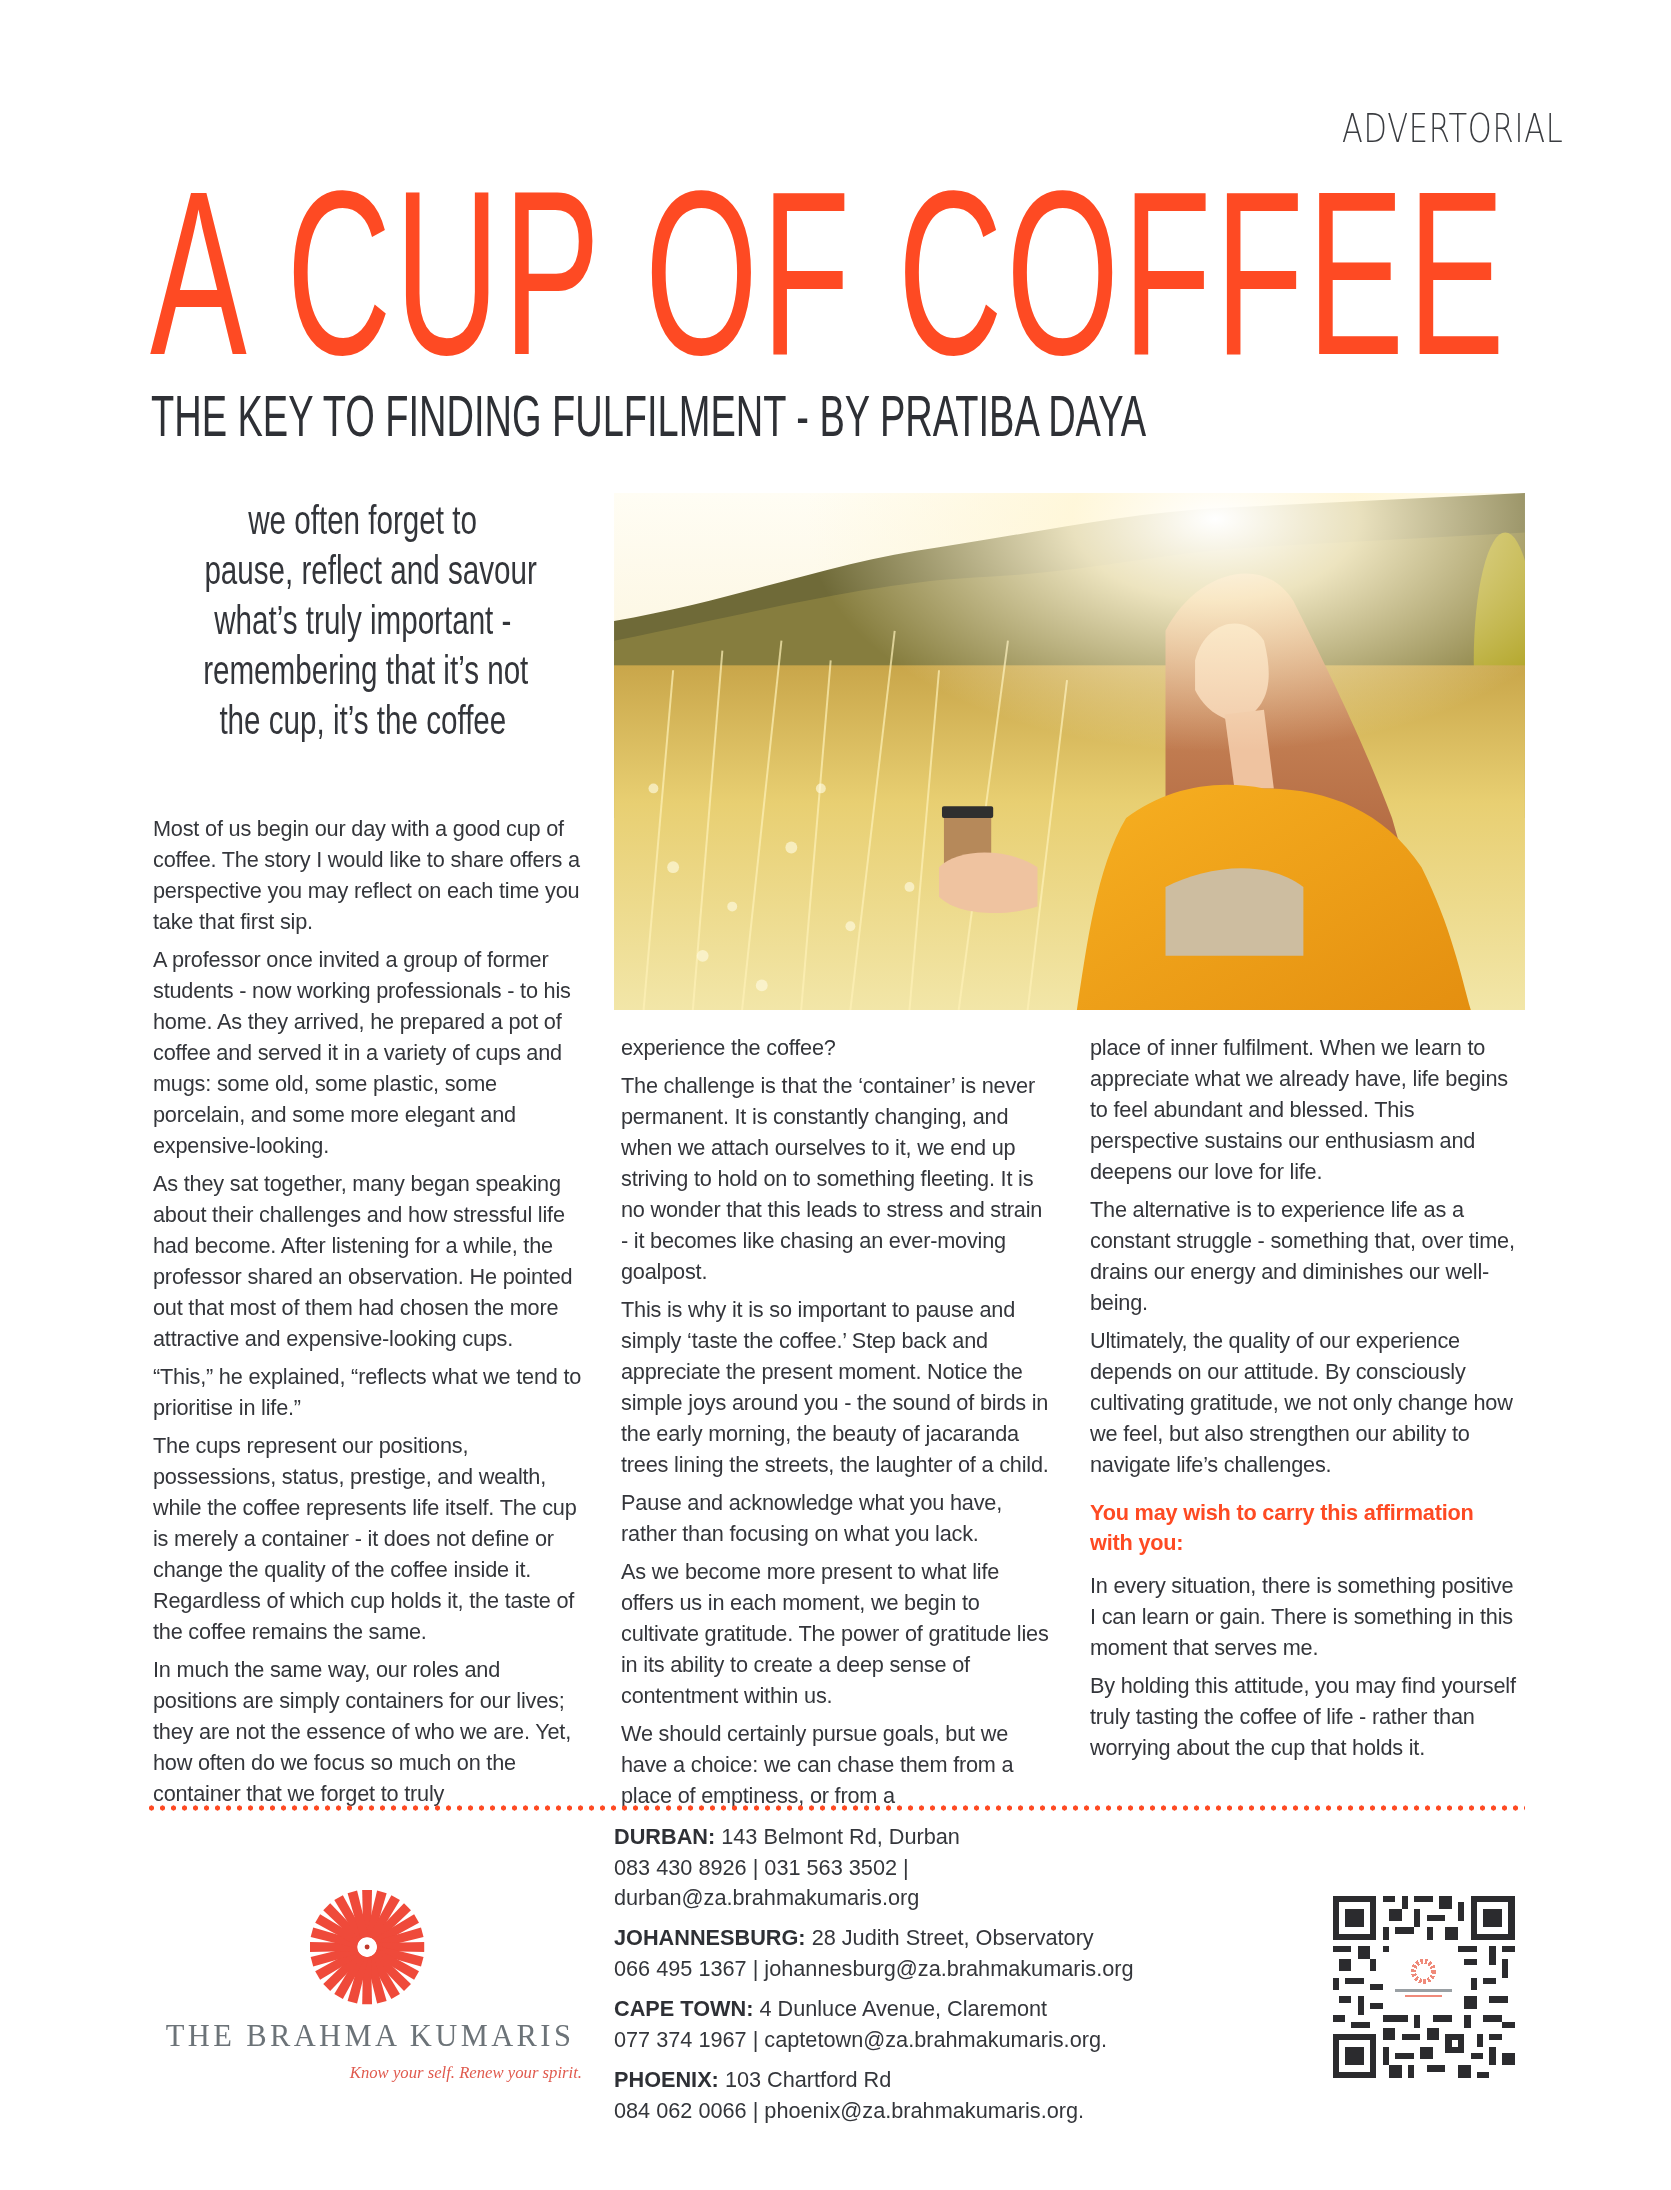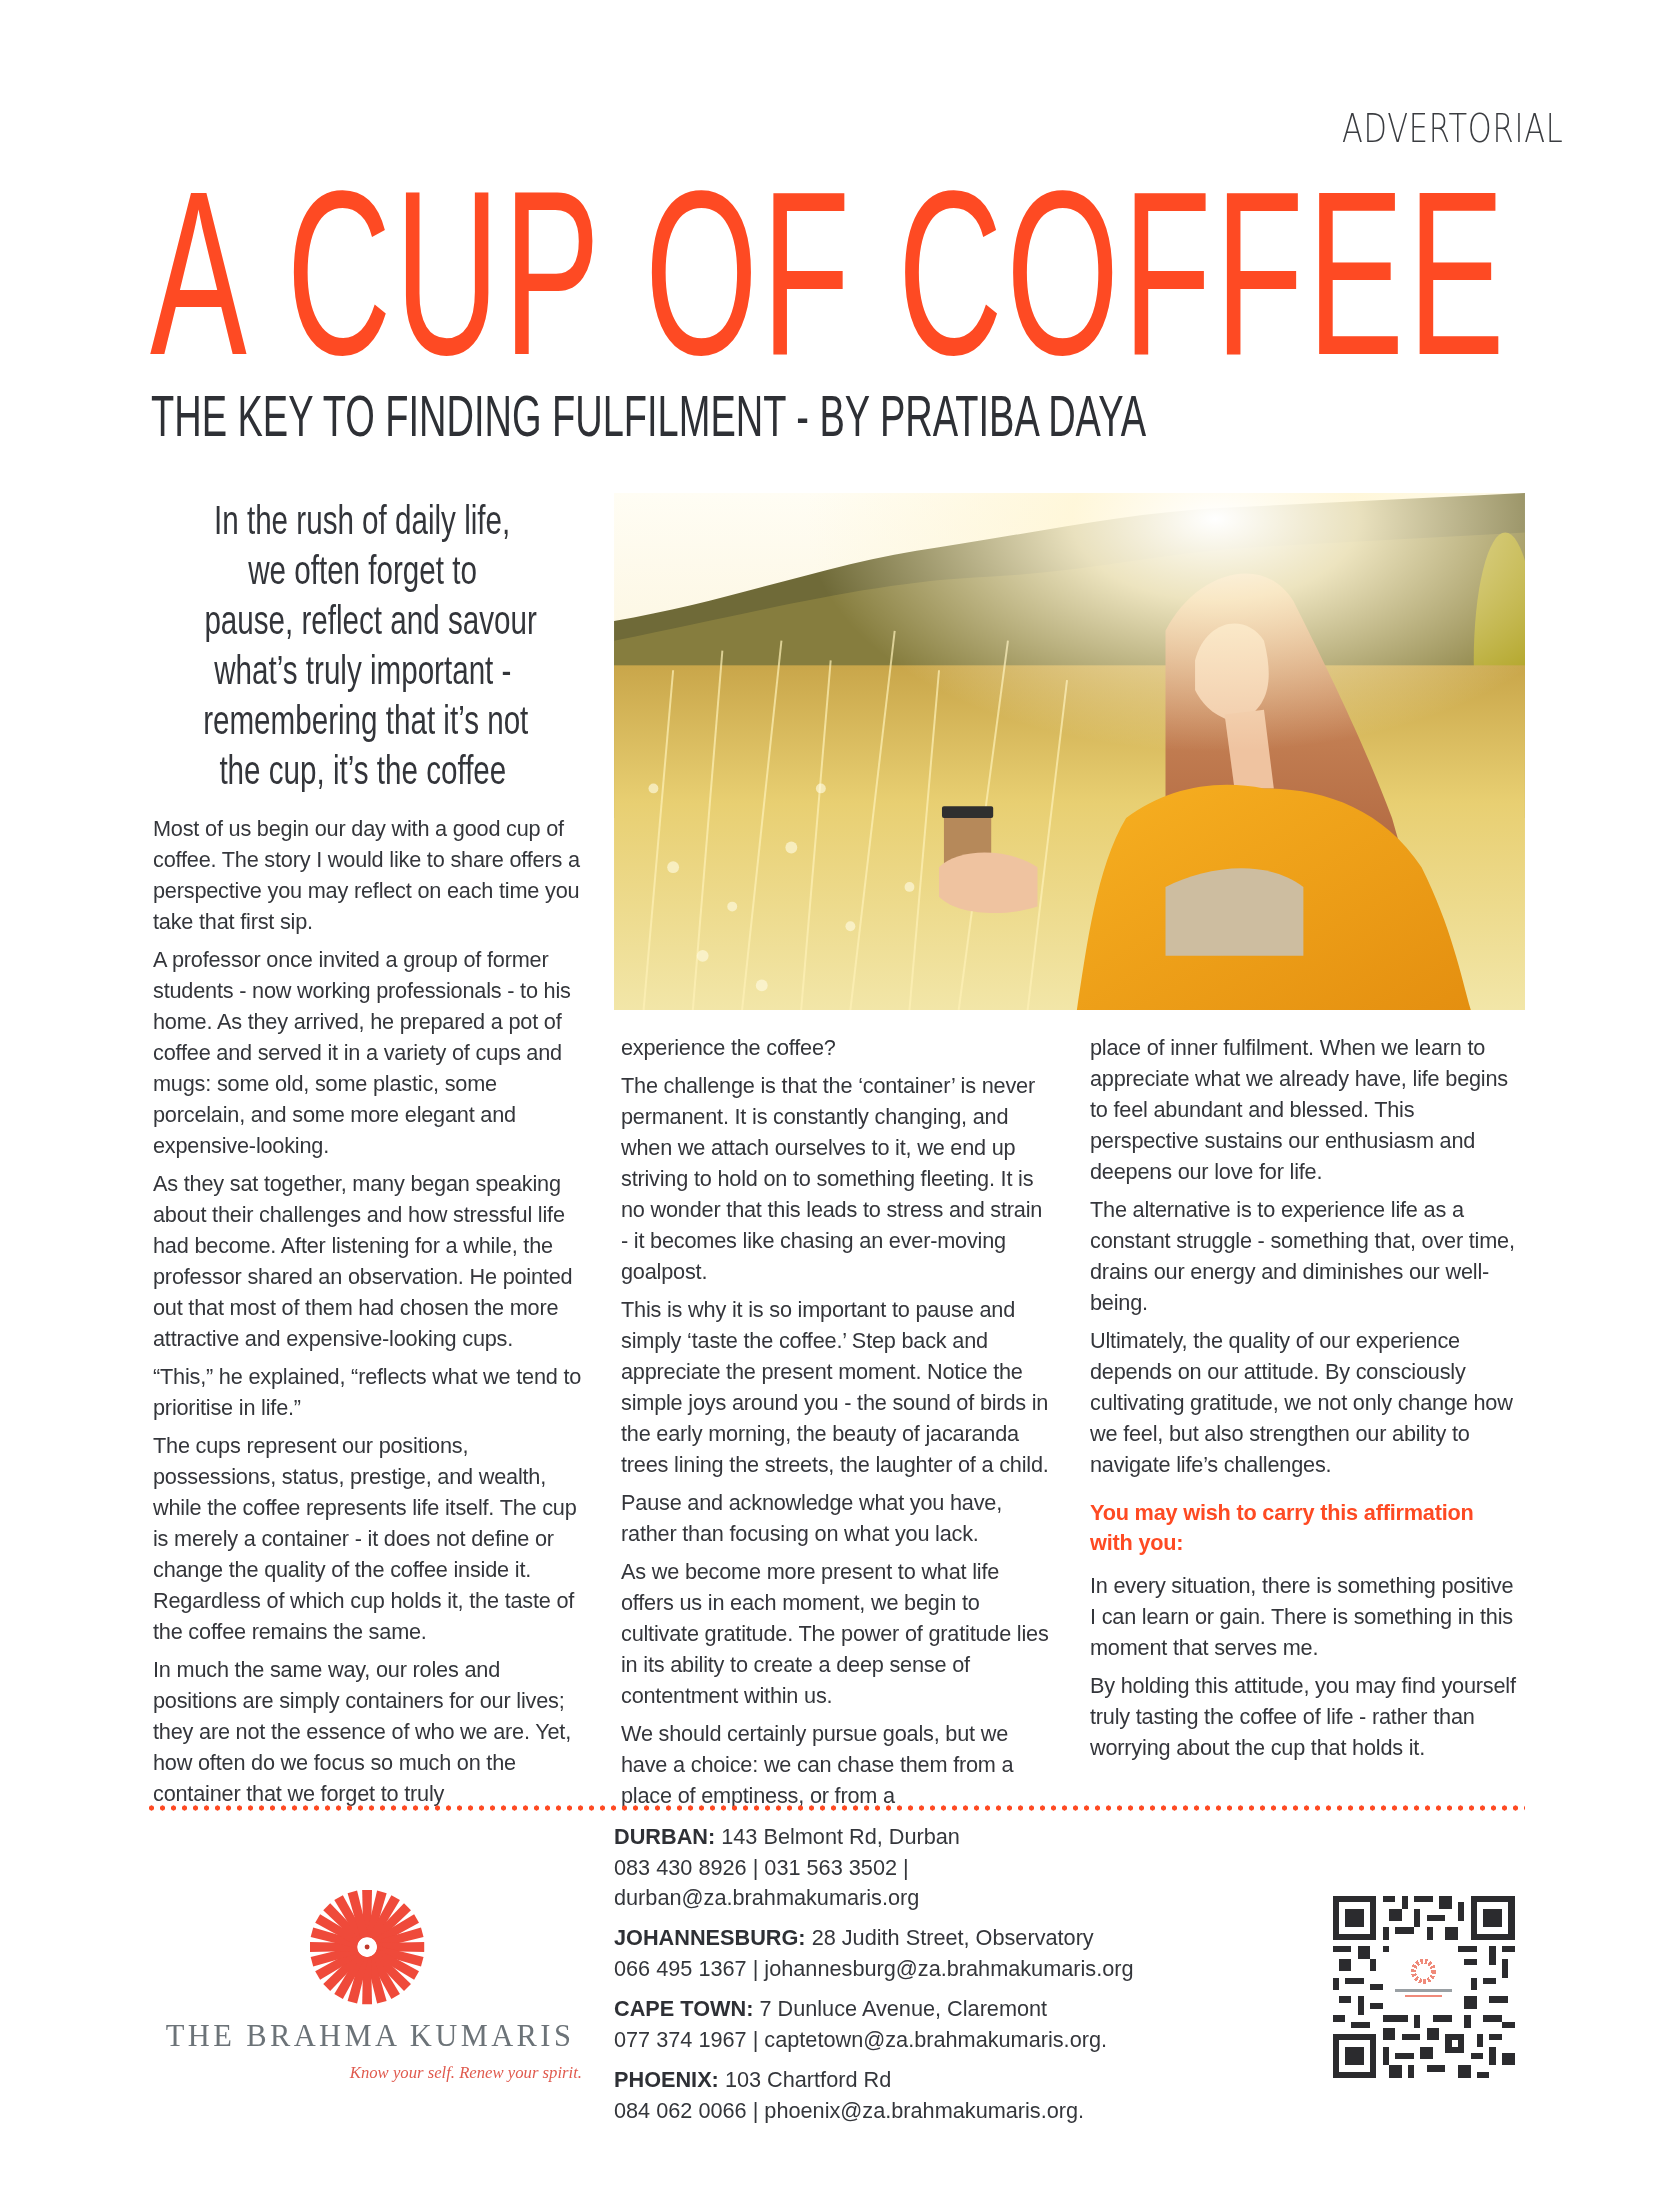--- a/index.html
+++ b/index.html
@@ -45,21 +45,20 @@
 </head>
 <body>
 
 <div class="abs advertorial">ADVERTORIAL</div>
 
 <div class="abs headline"><span>A CUP OF COFFEE</span></div>
 
 <div class="abs subhead"><span>THE KEY TO FINDING FULFILMENT - BY PRATIBA DAYA</span></div>
 
 <div class="abs pullquote">
-  <span class="ln"><span>In the rush of daily life,</span></span>
   <span class="ln"><span>we often forget to</span></span>
   <span class="ln"><span>pause, reflect and savour</span></span>
   <span class="ln"><span>what’s truly important -</span></span>
   <span class="ln"><span>remembering that it’s not</span></span>
   <span class="ln"><span>the cup, it’s the coffee</span></span>
 </div>
 
 <div class="abs photo" aria-label="Woman with eyes closed holding a takeaway coffee cup in a sunlit field of golden grass">
   <svg width="911" height="517" viewBox="0 0 925 525" xmlns="http://www.w3.org/2000/svg">
     <defs>
@@ -156,21 +155,21 @@
 <div class="abs contacts">
   <div class="blk">
     <div><b>DURBAN:</b> <span>143 Belmont Rd, Durban</span></div>
     <div>083 430 8926 | 031 563 3502 | durban@za.brahmakumaris.org</div>
   </div>
   <div class="blk">
     <div><b>JOHANNESBURG:</b> <span>28 Judith Street, Observatory</span></div>
     <div>066 495 1367 | johannesburg@za.brahmakumaris.org</div>
   </div>
   <div class="blk">
-    <div><b>CAPE TOWN:</b> <span>7 Dunluce Avenue, Claremont</span></div>
+    <div><b>CAPE TOWN:</b> <span>4 Dunluce Avenue, Claremont</span></div>
     <div>077 374 1967 | captetown@za.brahmakumaris.org.</div>
   </div>
   <div class="blk">
     <div><b>PHOENIX:</b> <span>103 Chartford Rd</span></div>
     <div>084 062 0066 | phoenix@za.brahmakumaris.org.</div>
   </div>
 </div>
 
 <div class="abs logo">
   <svg width="414" height="128" viewBox="0 0 420 130" xmlns="http://www.w3.org/2000/svg">

